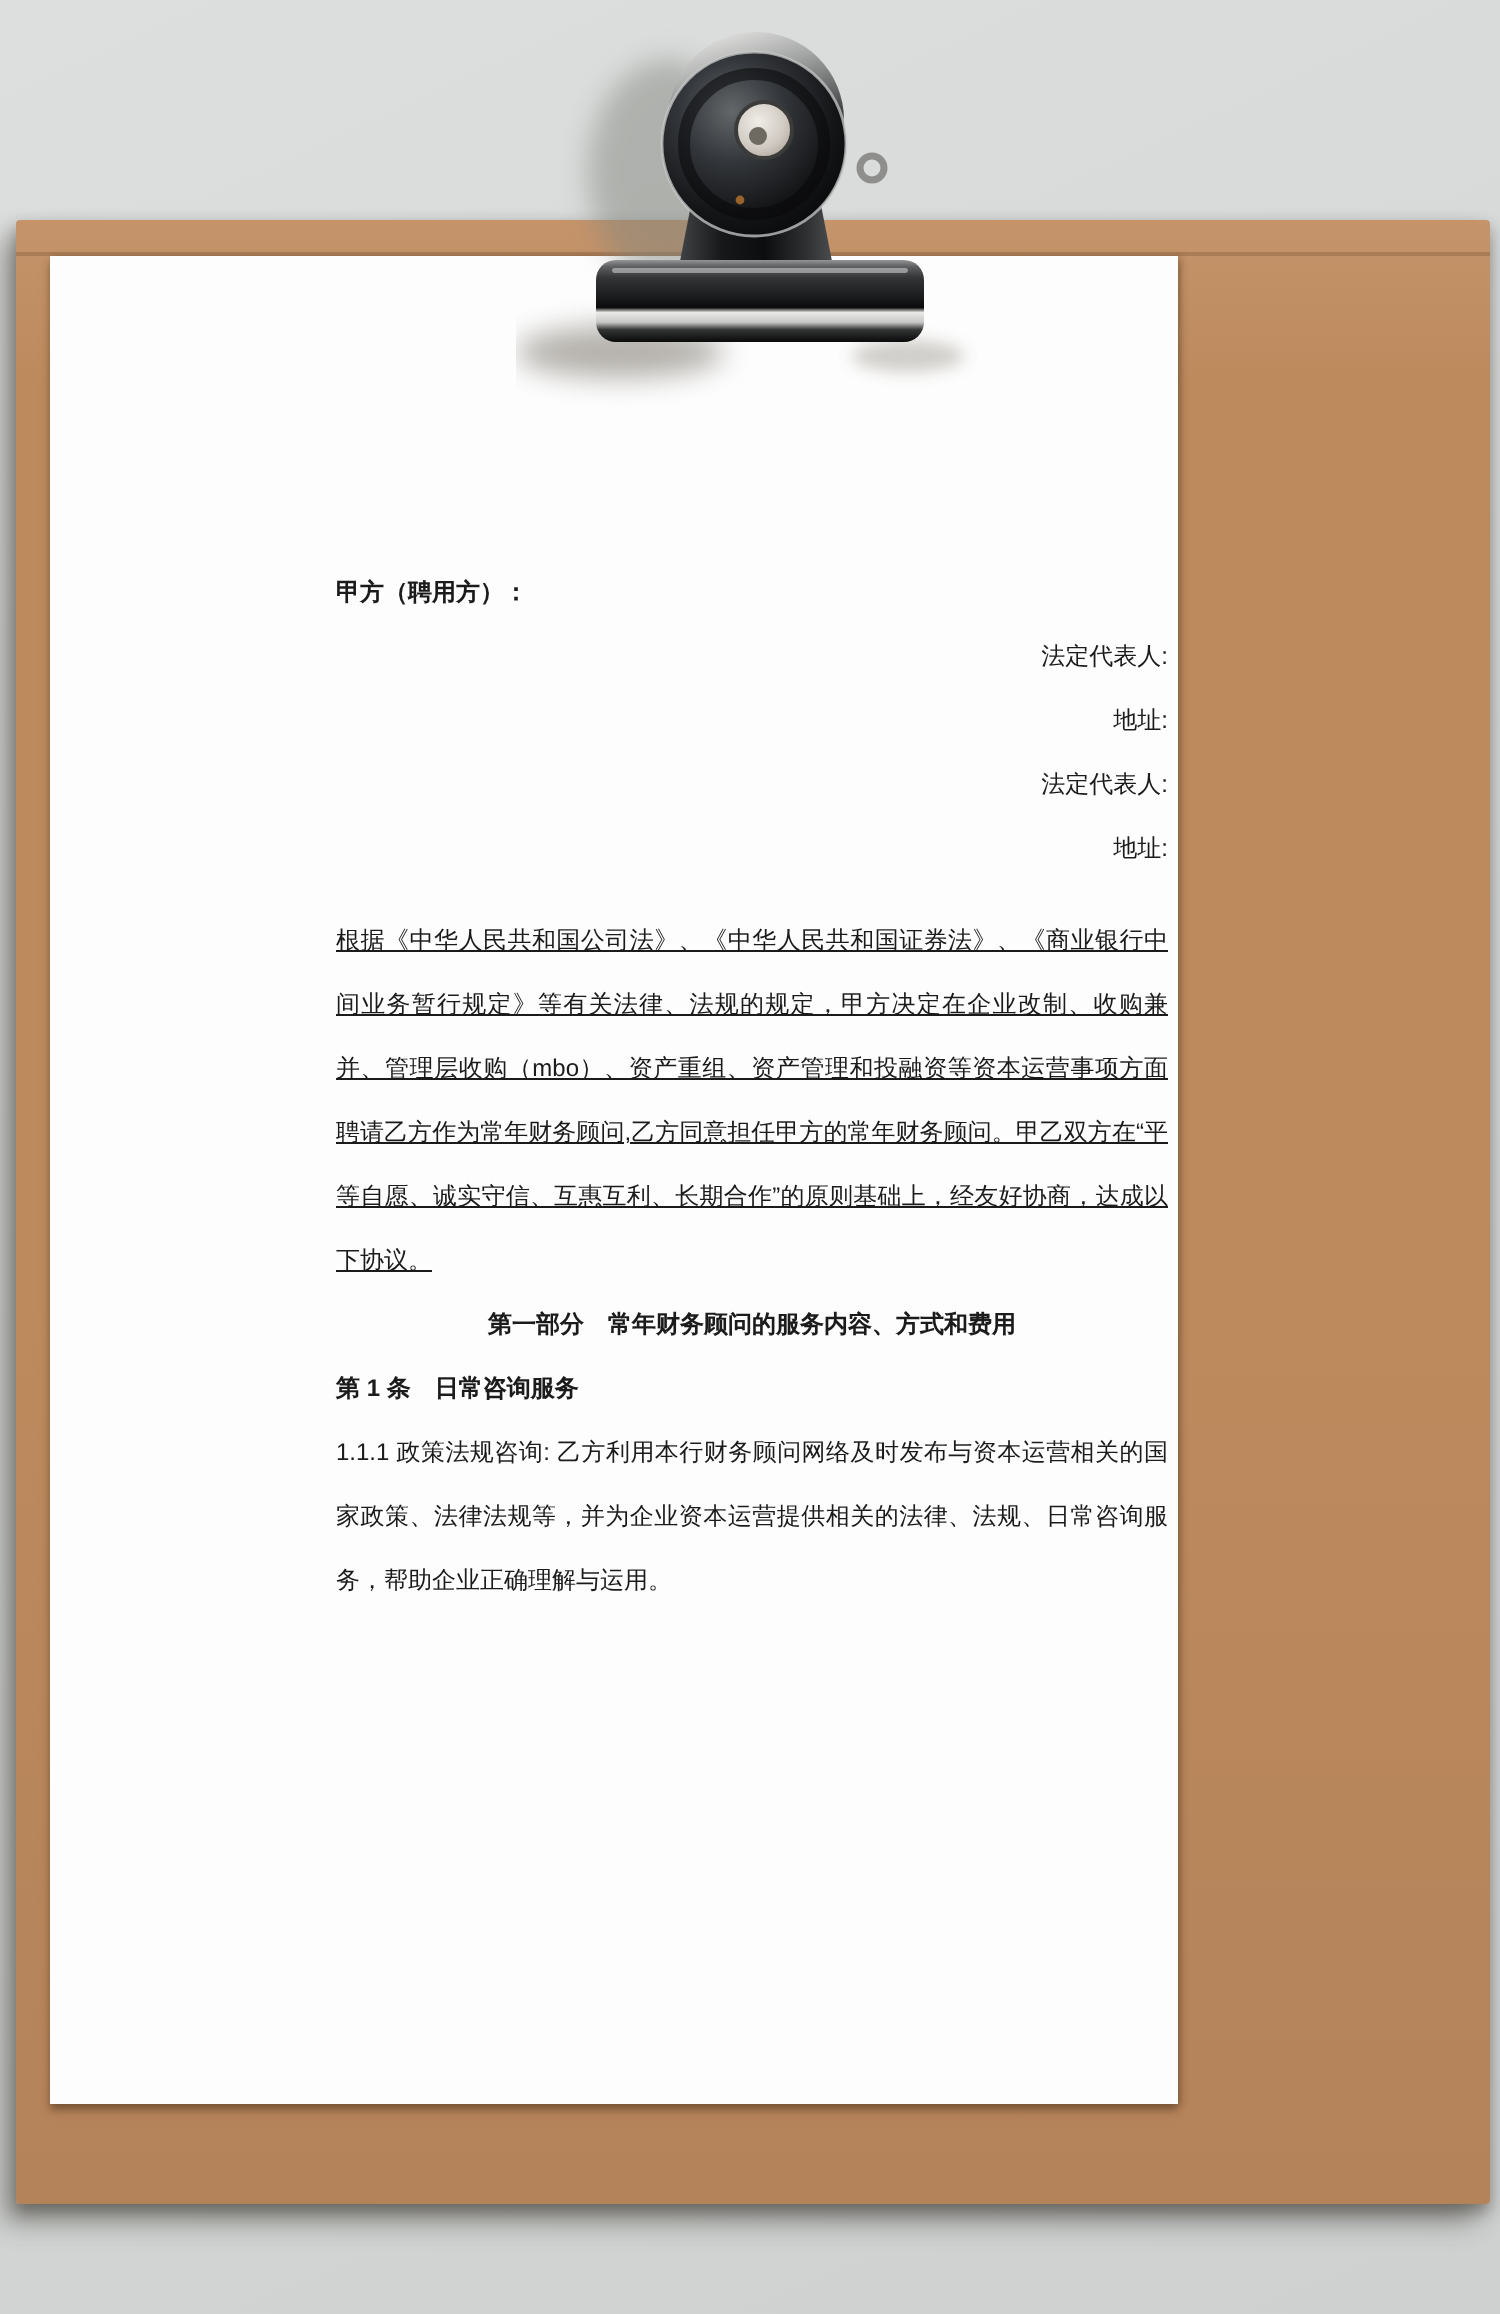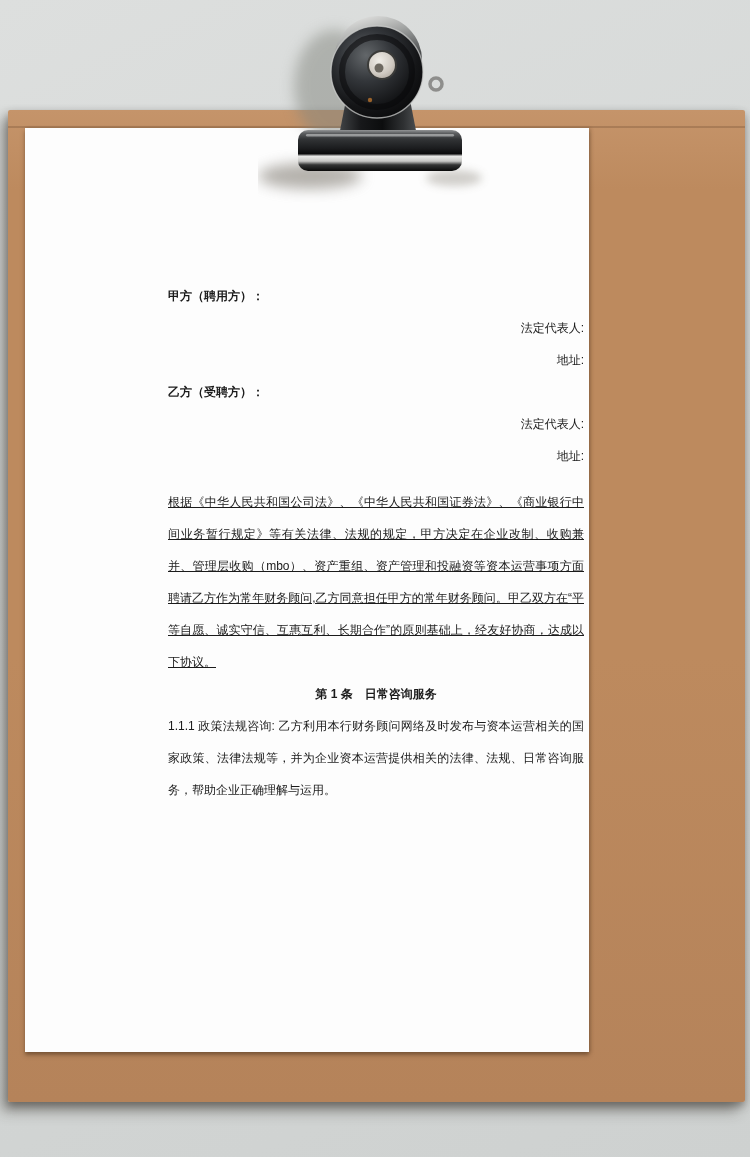--- a/index.html
+++ b/index.html
@@ -33,38 +33,38 @@
   }
   .doc-text{
     position:absolute;left:143px;top:152px;width:416px;
     color:var(--text,#1b1b1b);
     font-size:12px;line-height:32px;
   }
   .doc-block{text-align:justify;text-justify:inter-character;}
   .doc-block.label{text-align:right;}
   .doc-block.label-bold{text-align:left;font-weight:bold;}
   .doc-block.heading-center{text-align:center;font-weight:bold;}
-  .doc-block.heading-left{text-align:center;font-weight:bold;}
+  .doc-block.heading-left{text-align:left;font-weight:bold;}
   .doc-block.mt{margin-top:14px;text-decoration:underline;}
   .clip-svg{position:absolute;left:258px;top:8px;}
 </style>
 </head>
 <body>
 
 <div class="board"></div>
 
 <div class="paper">
   <div class="doc-text" id="doc-content">
       <div class="doc-block label-bold">甲方（聘用方）：</div>
       <div class="doc-block label">法定代表人:</div>
       <div class="doc-block label">地址:</div>
-      <div class="doc-block label-bold">乙方（受聘方）：</div>
       <div class="doc-block label">法定代表人:</div>
       <div class="doc-block label">地址:</div>
       <div class="doc-block para mt">根据《中华人民共和国公司法》、《中华人民共和国证券法》、《商业银行中间业务暂行规定》等有关法律、法规的规定，甲方决定在企业改制、收购兼并、管理层收购（mbo）、资产重组、资产管理和投融资等资本运营事项方面聘请乙方作为常年财务顾问,乙方同意担任甲方的常年财务顾问。甲乙双方在“平等自愿、诚实守信、互惠互利、长期合作”的原则基础上，经友好协商，达成以下协议。</div>
+      <div class="doc-block heading-center">第一部分　常年财务顾问的服务内容、方式和费用</div>
       <div class="doc-block heading-left">第 1 条　日常咨询服务</div>
       <div class="doc-block para">1.1.1 政策法规咨询: 乙方利用本行财务顾问网络及时发布与资本运营相关的国家政策、法律法规等，并为企业资本运营提供相关的法律、法规、日常咨询服务，帮助企业正确理解与运用。</div>
     </div>
 </div>
 
 <svg class="clip-svg" width="240" height="195" viewBox="0 0 240 195">
   <defs>
     <radialGradient id="knobFace" cx="38%" cy="32%" r="80%">
       <stop offset="0%" stop-color="#63676a"></stop>
       <stop offset="35%" stop-color="#33363a"></stop>

